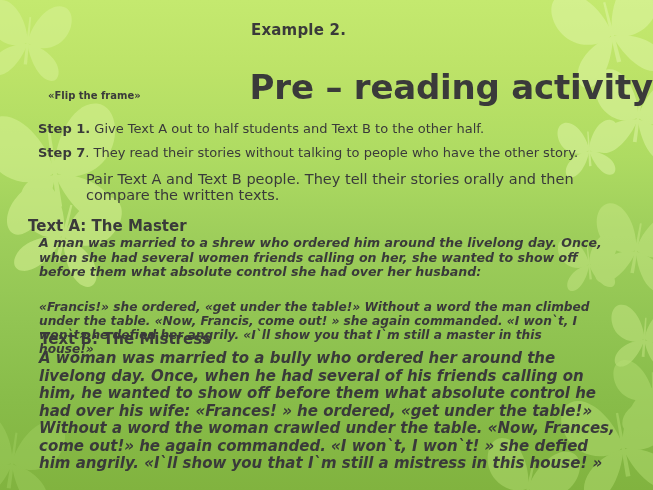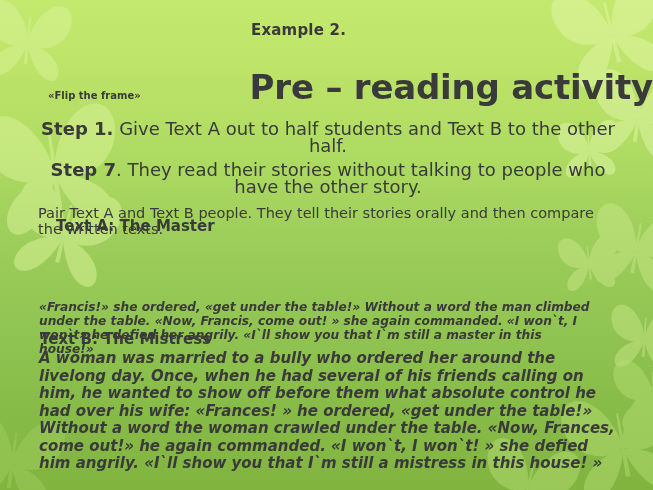--- a/index.html
+++ b/index.html
@@ -69,42 +69,42 @@
   }
 
   
   .steps {
     position: absolute;
     left: 38px;
     top: 120px;
     width: 580px;
   }
   .step-line {
-    font-size: 18px;
+    font-size: 13px;
     line-height: 17px;
     margin-bottom: 7px;
-    text-align: center;
   }
   .step-line b {
     font-weight: bold;
   }
   .pair-line {
     font-size: 14.5px;
     line-height: 16px;
     margin-top: 10px;
+    margin-left: 48px;
   }
 
   
   .sec-heading {
     font-size: 15px;
     font-weight: bold;
   }
   .text-a-heading {
     position: absolute;
-    left: 56px;
+    left: 28px;
     top: 217px;
   }
   .text-a-body {
     position: absolute;
     left: 39px;
     top: 236px;
     width: 578px;
     font-style: italic;
     font-weight: bold;
     font-size: 12.6px;
@@ -193,19 +193,20 @@
       <div class="step-line">
         <b>Step 1.</b><span> Give Text A out to half students and Text B to the other half.</span>
       </div>
       <div class="step-line">
         <b>Step 7</b><span>. They read their stories without talking to people who have the other story.</span>
       </div>
       <div class="pair-line"> Pair Text A and Text B people. They tell their stories orally and then compare the written texts.</div>
     </div>
 
     <div class="sec-heading text-a-heading">Text A: The Master</div>
+    <div class="text-a-body">A man was married to a shrew who ordered him around the livelong day. Once, when she had several women friends calling on her, she wanted to show off before them what absolute control she had over her husband:</div>
     <div class="text-a-quote">«Francis!» she ordered, «get under the table!» Without a word the man climbed under the table. «Now, Francis, come out! » she again commanded. «I won`t, I won`t» he defied her angrily. «I`ll show you that I`m still a master in this house!»</div>
 
     <div class="sec-heading text-b-heading">Text B: The Mistress</div>
     <div class="text-b-body">A woman was married to a bully who ordered her around the livelong day. Once, when he had several of his friends calling on him, he wanted to show off before them what absolute control he had over his wife: «Frances! » he ordered, «get under the table!» Without a word the woman crawled under the table. «Now, Frances, come out!» he again commanded. «I won`t, I won`t! » she defied him angrily. «I`ll show you that I`m still a mistress in this house! »</div>
 
   </div>
 </div>
 
 </body></html>

